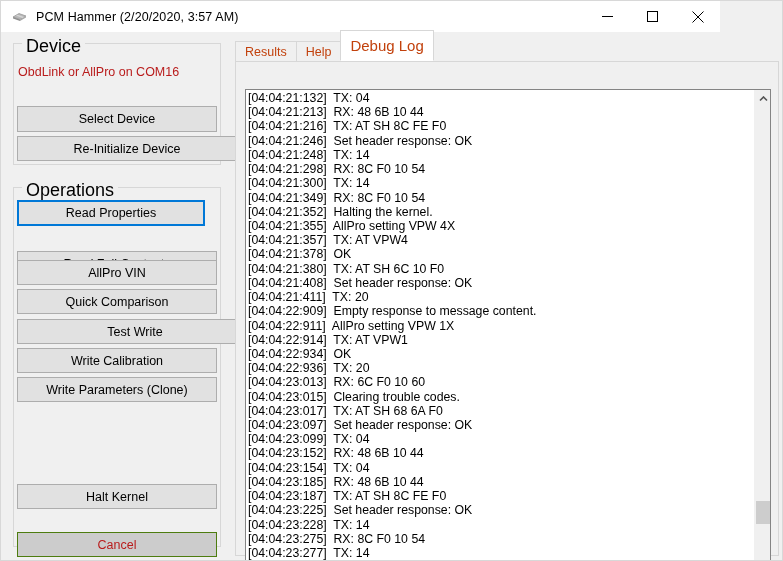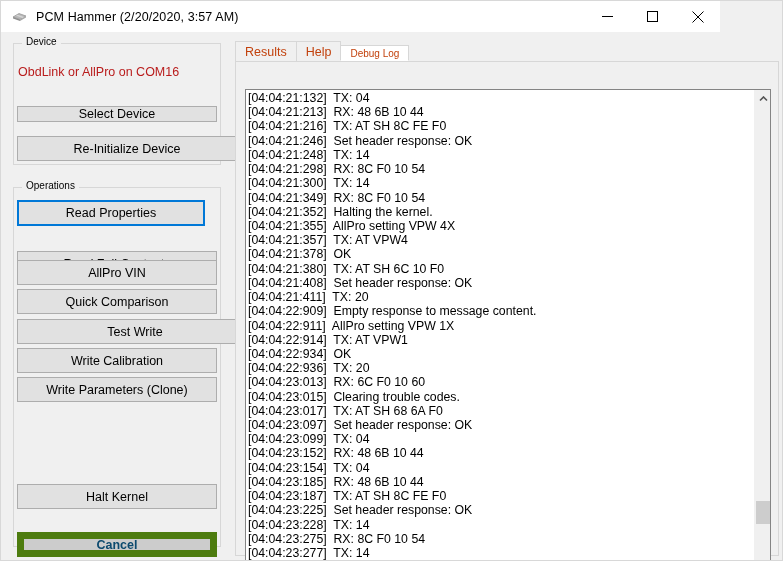--- a/index.html
+++ b/index.html
@@ -56,21 +56,21 @@
   .groupbox {
     position: absolute;
     border: 1px solid #d7d7d7;
     background: transparent;
   }
   .groupbox-label {
     position: absolute;
     top: -8px; left: 8px;
     background: #f0f0f0;
     padding: 0 4px;
-    font-size: 10px;
+    font-size: 18px;
     color: #000;
     white-space: nowrap;
   }
   #group-device { left: 12px; top: 11px; width: 208px; height: 122px; }
   #group-operations { left: 12px; top: 155px; width: 208px; height: 360px; }
 
   #device-status {
     position: absolute;
     left: 17px; top: 33px;
     font-size: 12.5px; color: #b91c1c;
@@ -87,26 +87,25 @@
     display: flex; align-items: center; justify-content: center;
     padding: 0;
     cursor: default;
   }
   .btn.focused {
     border: 2px solid #0078d7;
     background: #e1e1e1;
   }
   .btn.disabled {
     background: #cccccc;
-    border: 7px solid #4d7c0f;
-    color: #0c4a6e;
-    font-weight: bold;
-  }
-
-  #btn-select-device   { left: 16px; top: 74px;  width: 200px; height: 16px; text-align: center; }
+    border: 1px solid #4d7c0f;
+    color: #b91c1c;
+  }
+
+  #btn-select-device   { left: 16px; top: 74px;  width: 200px; height: 26px; text-align: center; }
   #btn-reinit-device   { left: 16px; top: 104px; width: 220px; height: 25px; }
 
   #btn-read-properties { left: 16px; top: 168px; width: 188px; height: 26px; }
   #btn-read-full       { left: 16px; top: 199px; width: 200px; height: 25px; margin-top: 20px; }
   #btn-modify-vin      { left: 16px; top: 228px; width: 200px; height: 25px; }
   #btn-quick-compare   { left: 16px; top: 257px; width: 200px; height: 25px; }
   #btn-test-write      { left: 16px; top: 287px; width: 236px; height: 25px; }
   #btn-write-cal       { left: 16px; top: 316px; width: 200px; height: 25px; }
   #btn-write-params    { left: 16px; top: 345px; width: 200px; height: 25px; }
   #btn-halt-kernel     { left: 16px; top: 452px; width: 200px; height: 25px; }
@@ -131,26 +130,26 @@
     font-size: 12.5px;
     color: #c2410c;
     background: #f0f0f0;
     border: 1px solid #d7d7d7;
     border-bottom: none;
     display: flex; align-items: center;
     margin-right: -1px;
     white-space: nowrap;
   }
   .tab.selected {
-    height: 16px;
+    height: 31px;
     background: #ffffff;
     border: 1px solid #d7d7d7;
     border-bottom: 1px solid #ffffff;
     z-index: 3;
-    font-size: 10px;
+    font-size: 15px;
   }
 
   #tabpage {
     position: absolute;
     left: 0; top: 27px;
     width: 544px; height: 495px;
     background: #f0f0f0;
     border: 1px solid #d7d7d7;
   }
 

